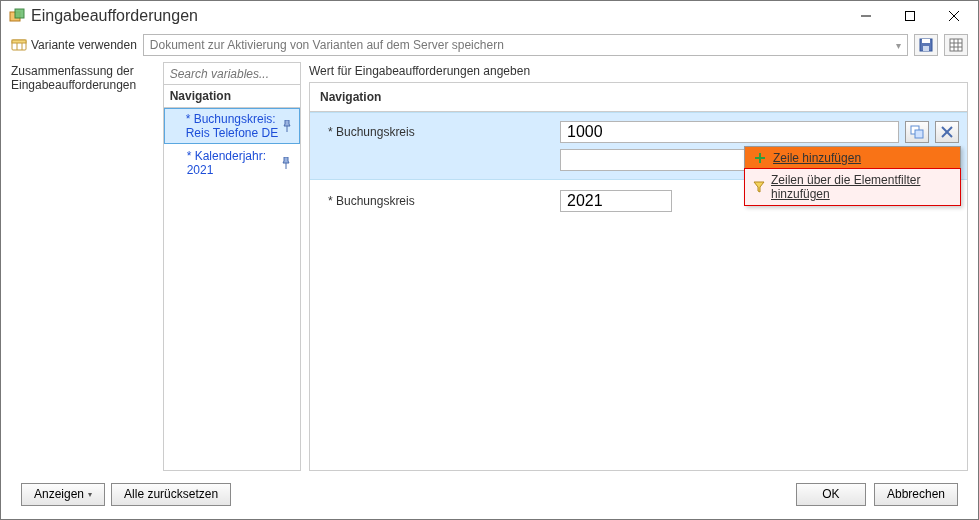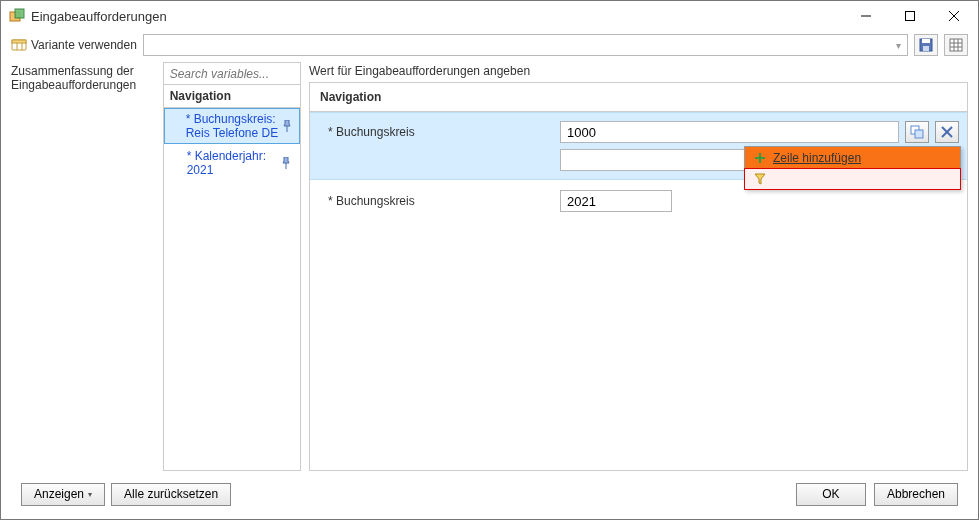--- a/index.html
+++ b/index.html
@@ -1,20 +1,20 @@
 <!DOCTYPE html>
 <html><head>
 <meta charset="utf-8">
 <style>
   * { box-sizing: border-box; }
   html, body { margin:0; padding:0; font-family: "Segoe UI", Tahoma, Arial, sans-serif; font-size:12px; color:#333; background:#fff; }
   .window { width:979px; height:520px; border:1px solid #777; display:flex; flex-direction:column; position:relative; }
   .titlebar { height:30px; display:flex; align-items:center; padding:0 2px 0 8px; }
   .titlebar .app-icon { width:16px; height:16px; margin-right:6px; position:relative; }
-  .titlebar .title { flex:0 0 auto; font-size:13px; }
+  .titlebar .title { flex:0 0 auto; font-size:16px; }
   .titlebar .spacer { flex:1 1 auto; }
   .winbtn { width:44px; height:28px; display:flex; align-items:center; justify-content:center; }
   .content { flex:1 1 auto; display:flex; flex-direction:column; padding:3px 10px 8px 10px; }
   .toprow { display:flex; align-items:center; gap:6px; margin-bottom:6px; }
   .toprow .label { display:flex; align-items:center; gap:4px; }
   .variant-combo { flex:1 1 auto; height:22px; border:1px solid #b8b8b8; background:#fff; display:flex; align-items:center; padding:0 6px; color:#777; font-family:inherit; font-size:12px; position:relative; }
   .variant-combo .caret { position:absolute; right:6px; color:#999; font-size:10px; }
   .iconbtn { width:24px; height:22px; border:1px solid #b8b8b8; background:#f5f5f5; display:flex; align-items:center; justify-content:center; cursor:pointer; }
   .main { flex:1 1 auto; display:flex; gap:8px; overflow:hidden; }
   .left-col { width:290px; display:flex; }
@@ -27,21 +27,21 @@
   .section-hdr { border-bottom:1px solid #ccc; font-weight:bold; padding:4px 6px; }
   .tree-item { display:flex; align-items:center; justify-content:space-between; padding:4px 8px 4px 22px; cursor:default; margin:1px; }
   .tree-item.selected { background:#d6ecff; border:1px solid #5aa7e0; margin:0; padding:3px 7px 3px 21px; }
   .pin { color:#6a8ac2; font-size:12px; }
   .tree-text { color:#1d4ed8; }
   .right-box { flex:1 1 auto; border:1px solid #ccc; background:#fff; position:relative; overflow:hidden; }
   .nav-hdr { border-bottom:1px solid #ccc; font-weight:bold; padding:7px 10px; }
   .form-row { display:flex; align-items:center; }
   .form-row .flabel { width:250px; padding-left:18px; }
   .input-area { flex:1 1 auto; display:flex; align-items:center; gap:6px; padding-right:8px; }
-  .text-input { height:22px; border:1px solid #b5b5b5; padding:0 6px; font-family:inherit; font-size:13px; background:#fff; }
+  .text-input { height:22px; border:1px solid #b5b5b5; padding:0 6px; font-family:inherit; font-size:16px; background:#fff; }
   .sqbtn { width:24px; height:22px; border:1px solid #9a9a9a; background:linear-gradient(#fdfdfd,#e6e6e6); display:flex; align-items:center; justify-content:center; cursor:pointer; }
   .sqbtn.split { position:relative; padding-right:7px; width:32px; }
   .sqbtn.split .splitcaret { position:absolute; right:2px; top:7px; font-size:7px; color:#555; }
   .highlight-block { background:#d6ecff; padding:8px 0; border-top:1px solid #bcdff4; border-bottom:1px solid #bcdff4;}
   .highlight-block .form-row + .form-row { margin-top:6px; }
   .plain-block { padding:10px 0; }
   .popup-menu { position:absolute; top:63px; right:6px; width:217px; background:#f97316; border:1px solid #999; box-shadow:2px 2px 4px rgba(0,0,0,0.2); z-index:10;text-decoration:underline; }
   .popup-item { display:flex; align-items:center; gap:6px; padding:4px 8px; cursor:default; }
   .popup-item .pi-icon { width:14px; display:flex; justify-content:center; }
   .popup-item.hl { border:1px solid #d00; background:#fff0f0; margin:-1px; }
@@ -92,20 +92,21 @@
           <svg width="16" height="16" viewBox="0 0 16 16">
               <rect x="1" y="3" width="14" height="10" rx="1" fill="#fff" stroke="#c49a3a"></rect>
               <rect x="1" y="3" width="14" height="3" fill="#f5d77a" stroke="#c49a3a"></rect>
               <line x1="6" y1="6" x2="6" y2="13" stroke="#c49a3a"></line>
               <line x1="11" y1="6" x2="11" y2="13" stroke="#c49a3a"></line>
             </svg>
         </span>
         <span>Variante verwenden</span>
       </div>
       <div class="variant-combo">
+        <span>Dokument zur Aktivierung von Varianten auf dem Server speichern</span>
         <span class="caret">▾</span>
       </div>
       <div class="iconbtn">
         <svg width="14" height="14" viewBox="0 0 14 14">
             <rect x="1" y="1" width="12" height="12" fill="#5b77b5" stroke="#32559a"></rect>
             <rect x="3" y="1" width="8" height="4" fill="#fff"></rect>
             <rect x="4" y="8" width="6" height="5" fill="#cdd9ef"></rect>
           </svg>
       </div>
       <div class="iconbtn">
@@ -216,20 +217,21 @@
                   </svg>
               </span>
               <span>Zeile hinzufügen</span>
             </div>
             <div class="popup-item hl">
               <span class="pi-icon">
                 <svg width="12" height="12" viewBox="0 0 12 12">
                     <path d="M1 1h10L7 6v5L5 10V6L1 1z" fill="#f4d35e" stroke="#b58a1e"></path>
                   </svg>
               </span>
+              <span>Zeilen über die Elementfilter hinzufügen</span>
             </div>
           </div>
 
         </div>
       </div>
 
     </div>
 
     <div class="footer">
       <div class="left-btns">

